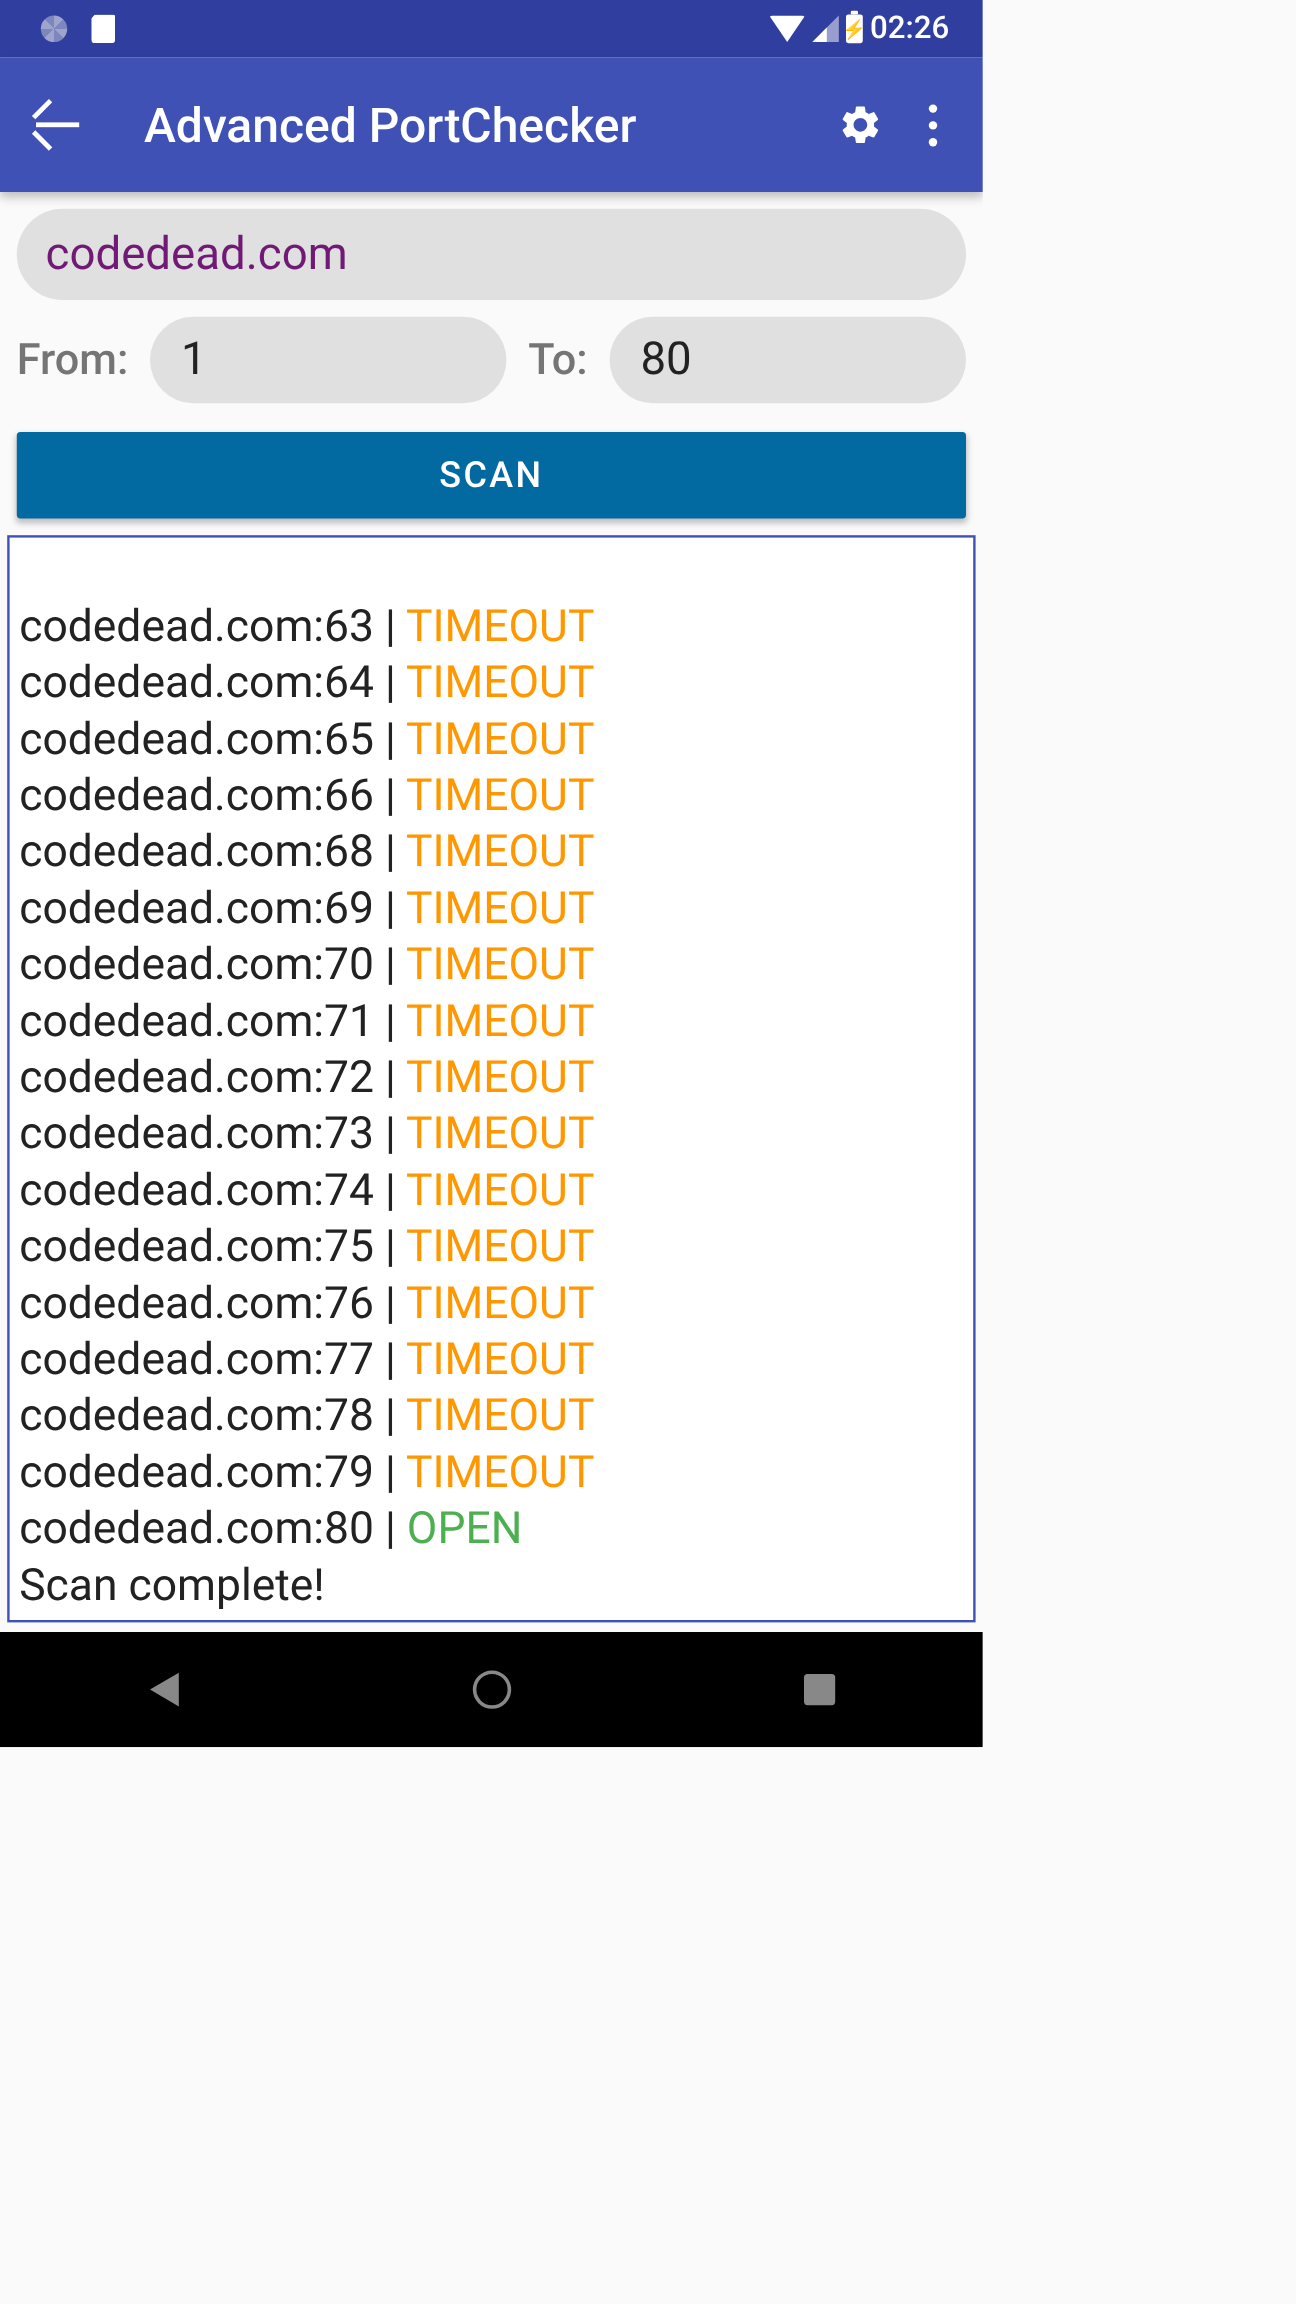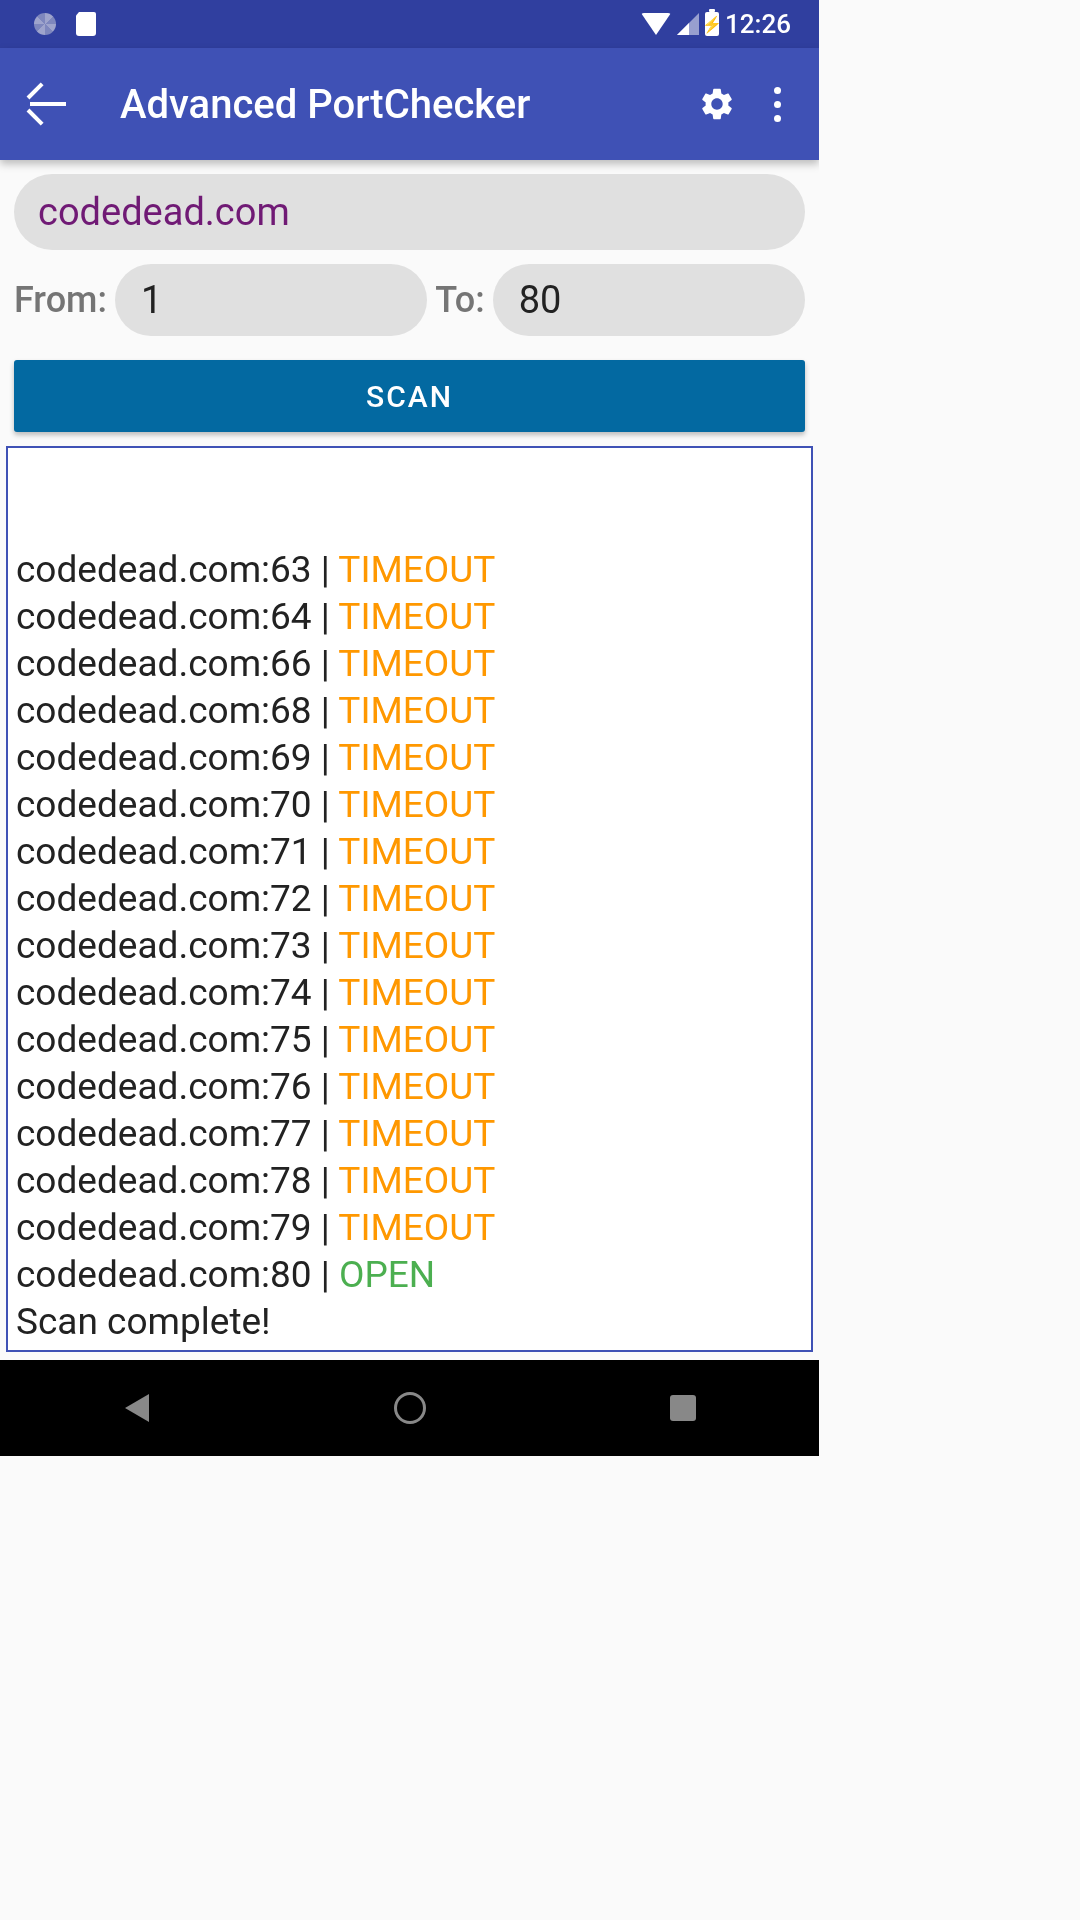--- a/index.html
+++ b/index.html
@@ -183,21 +183,21 @@
       border-radius: 40px;
       padding: 16px 24px;
       font-size: 38px;
       color: #701a75;
       outline: none;
     }
     .range-row {
       display: flex;
       align-items: center;
       margin-top: 14px;
-      gap: 8px;
+      gap: 18px;
     }
     .range-label {
       font-size: 36px;
       color: #757575;
       font-weight: 500;
     }
     .range-input {
       flex: 1;
       min-width: 0;
       background: #e0e0e0;
@@ -292,21 +292,21 @@
 
 <div class="status-bar">
   <div class="status-left">
     <div class="spinner-icon"></div>
     <div class="sdcard-icon"></div>
   </div>
   <div class="status-right">
     <div class="wifi-icon"></div>
     <div class="signal-icon"></div>
     <div class="battery-icon">⚡</div>
-    <span>12:26</span>
+    <span>02:26</span>
   </div>
 </div>
 
 <div class="app-bar">
   <div class="back-btn">
     <div class="back-arrow"></div>
   </div>
   <div class="app-title">Advanced PortChecker</div>
   <div class="settings-btn">
     <svg class="gear" viewBox="0 0 24 24" fill="white">
@@ -329,20 +329,21 @@
     <input class="range-input" value="80" style="">
   </div>
 </div>
 
 <button class="scan-btn">SCAN</button>
 
 <div class="results-container">
   <div class="results-inner" id="results-inner">
       <div class="result-row cut"><span>codedead.com:63 | </span><span class="status-timeout">TIMEOUT</span></div>
       <div class="result-row"><span>codedead.com:64 | </span><span class="status-timeout">TIMEOUT</span></div>
+      <div class="result-row"><span>codedead.com:65 | </span><span class="status-timeout">TIMEOUT</span></div>
       <div class="result-row"><span>codedead.com:66 | </span><span class="status-timeout">TIMEOUT</span></div>
       <div class="result-row"><span>codedead.com:68 | </span><span class="status-timeout">TIMEOUT</span></div>
       <div class="result-row"><span>codedead.com:69 | </span><span class="status-timeout">TIMEOUT</span></div>
       <div class="result-row"><span>codedead.com:70 | </span><span class="status-timeout">TIMEOUT</span></div>
       <div class="result-row"><span>codedead.com:71 | </span><span class="status-timeout">TIMEOUT</span></div>
       <div class="result-row"><span>codedead.com:72 | </span><span class="status-timeout">TIMEOUT</span></div>
       <div class="result-row"><span>codedead.com:73 | </span><span class="status-timeout">TIMEOUT</span></div>
       <div class="result-row"><span>codedead.com:74 | </span><span class="status-timeout">TIMEOUT</span></div>
       <div class="result-row"><span>codedead.com:75 | </span><span class="status-timeout">TIMEOUT</span></div>
       <div class="result-row"><span>codedead.com:76 | </span><span class="status-timeout">TIMEOUT</span></div>

